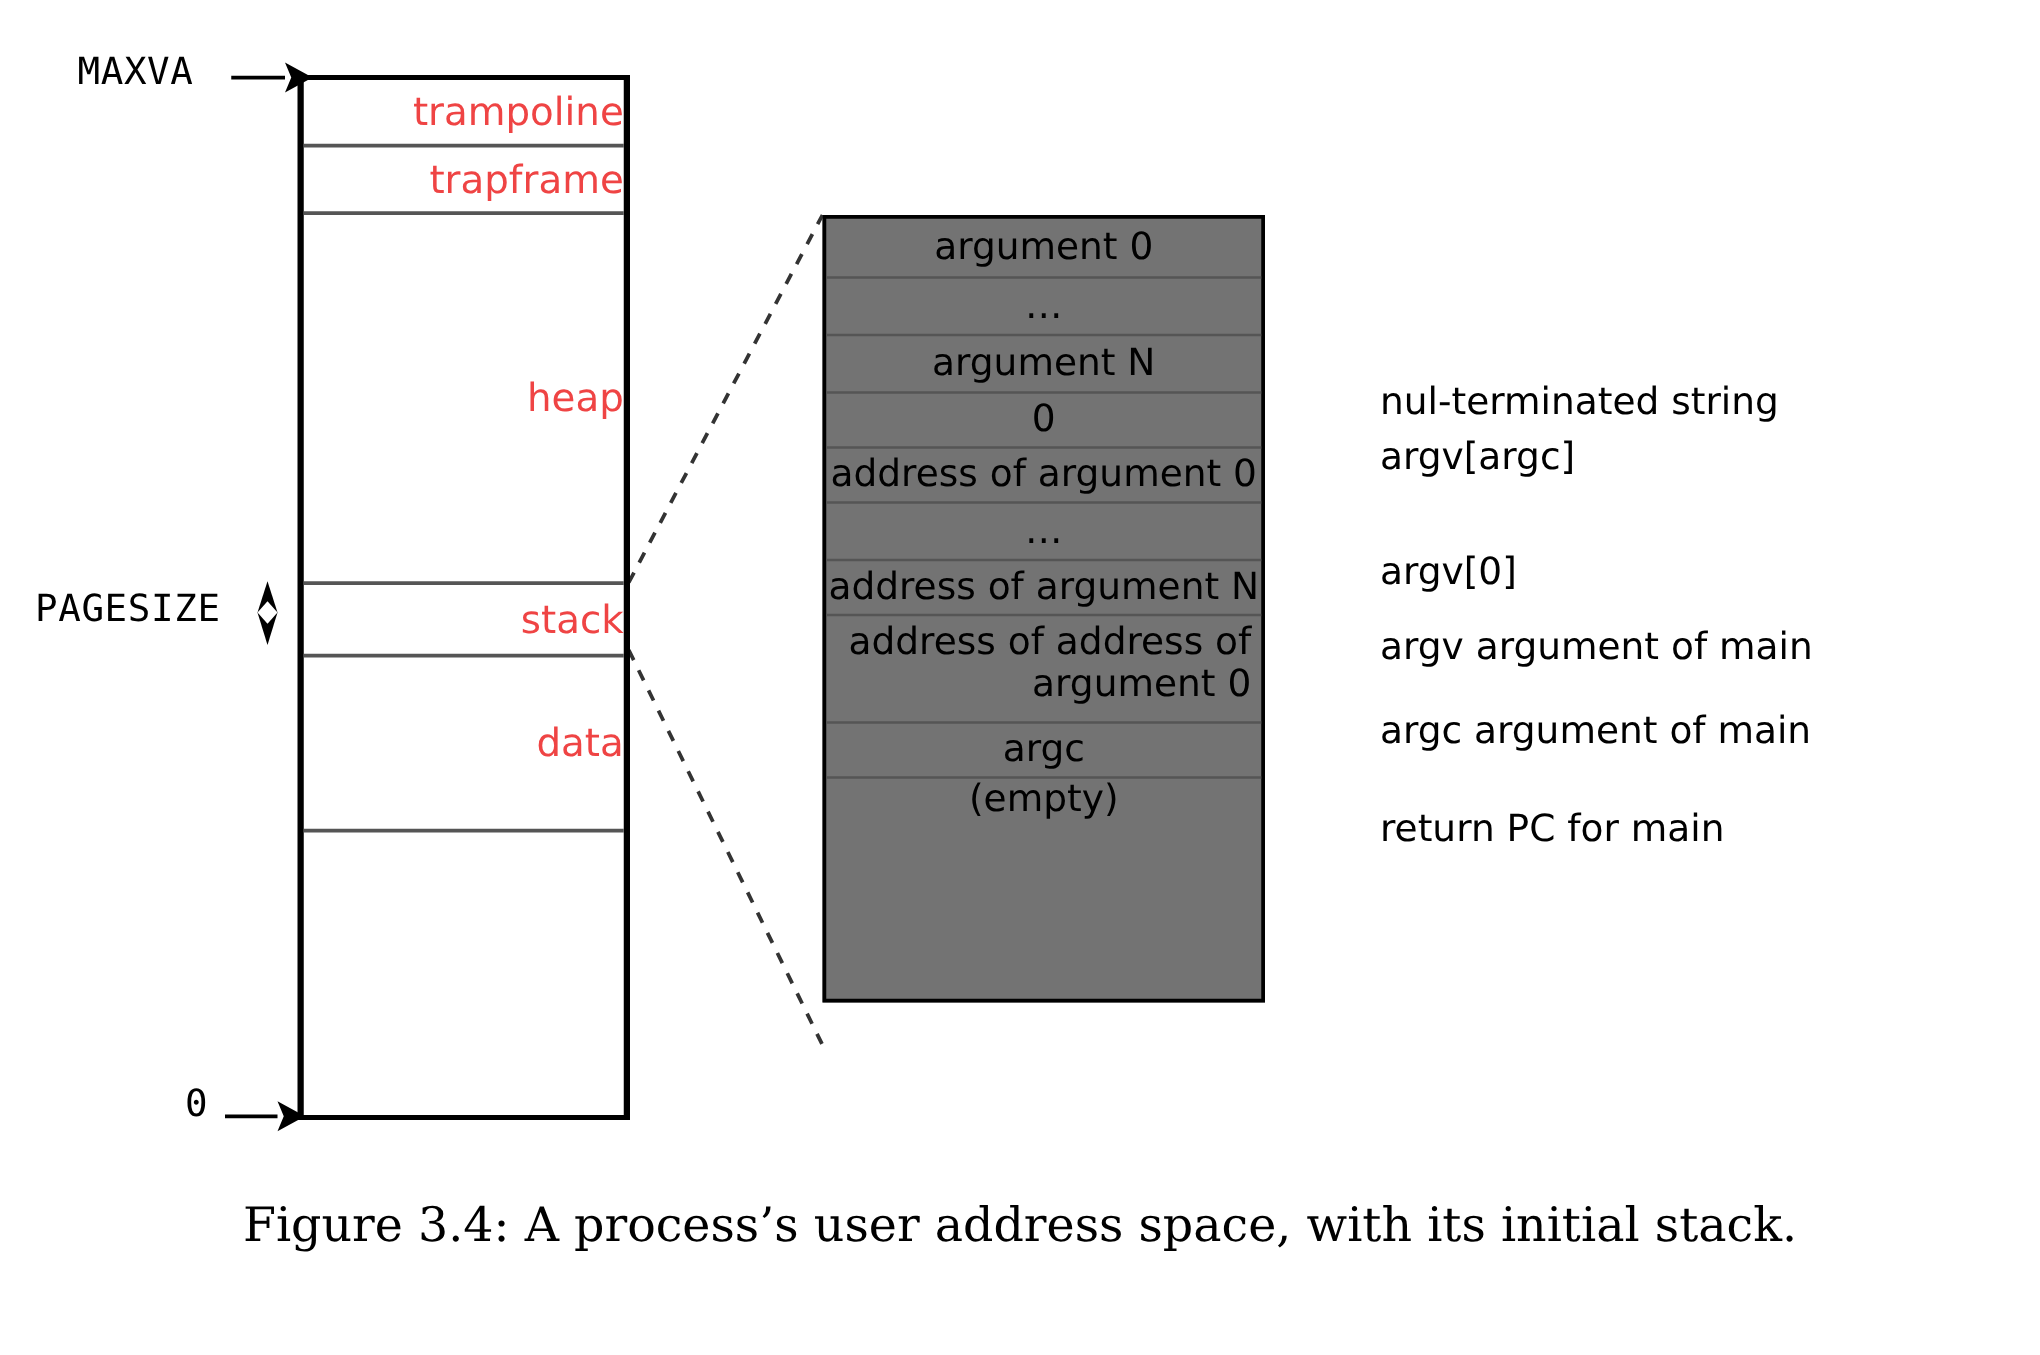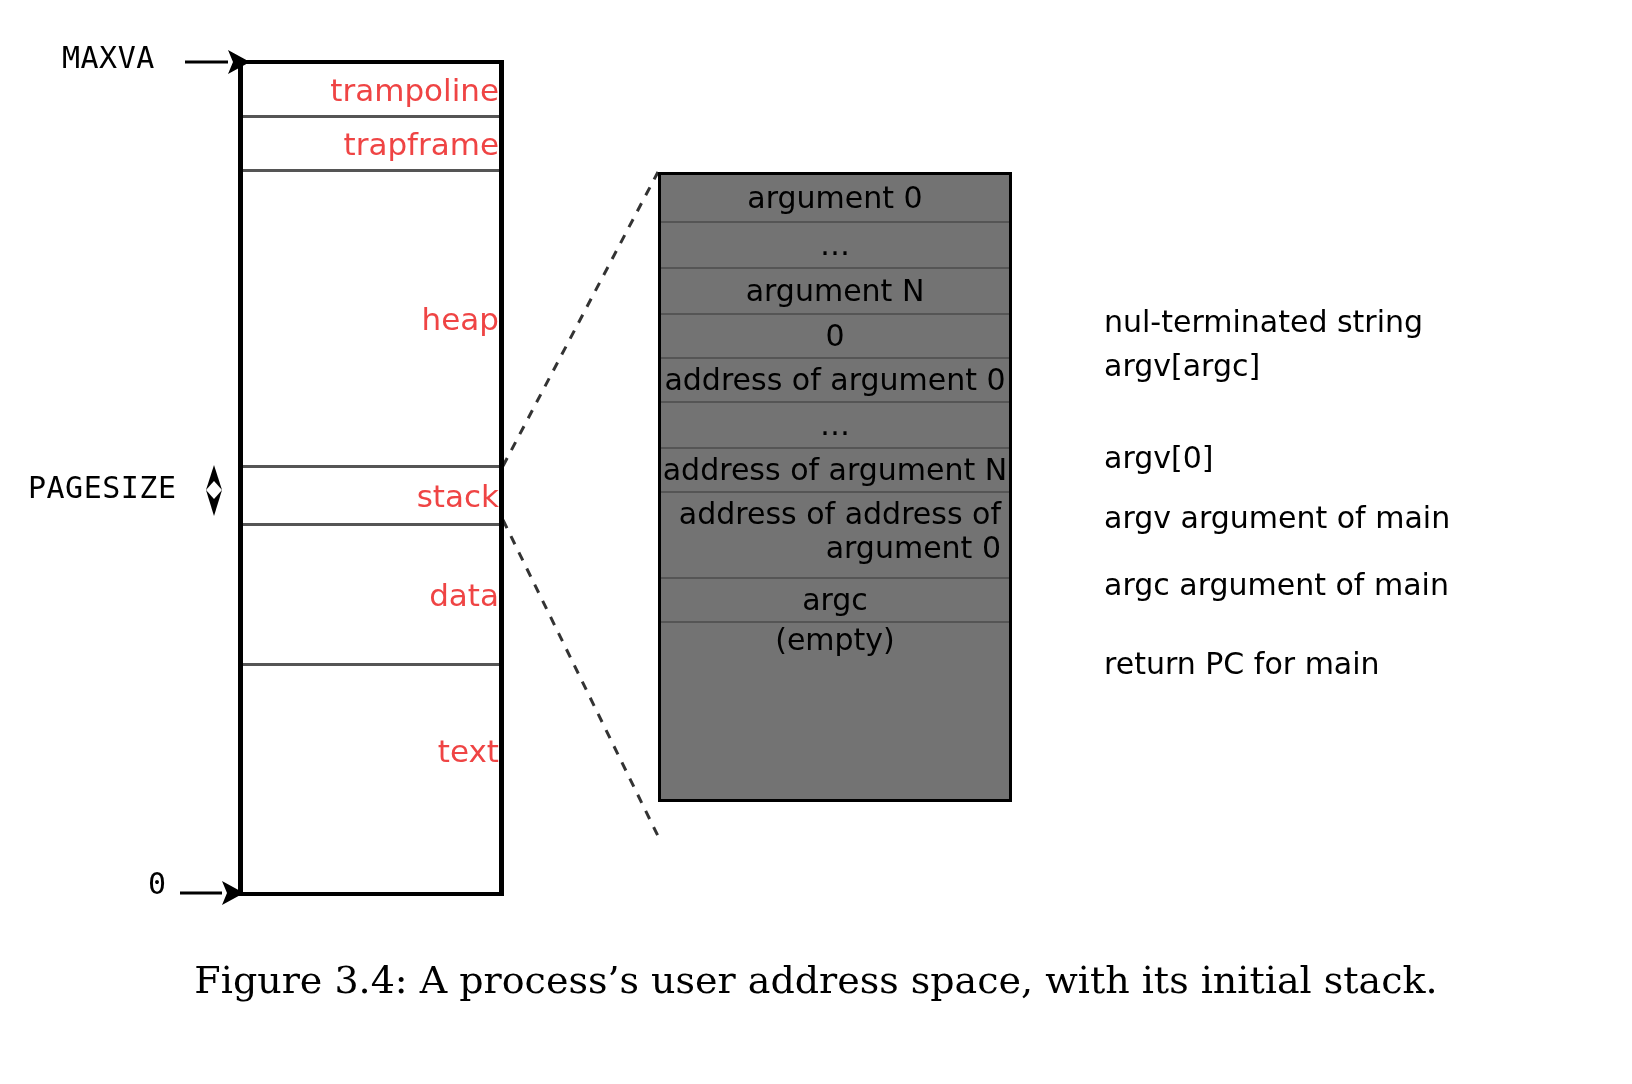--- a/index.html
+++ b/index.html
@@ -161,23 +161,20 @@
     </div>
     <div class="mem-seg divider-below" style="height:296px">
       <span>heap</span>
     </div>
     <div class="mem-seg divider-below" style="height:58px">
       <span>stack</span>
     </div>
     <div class="mem-seg divider-below" style="height:140px">
       <span>data</span>
     </div>
-    <div class="mem-seg" style="height:170px">
-      <span>text</span>
-    </div>
   </div>
 
   <div id="stack-table">
     <div class="stack-row" style="height:48px">
       <span>argument 0</span>
     </div>
     <div class="stack-row" style="height:46px">
       <span>…</span>
     </div>
     <div class="stack-row" style="height:46px">

